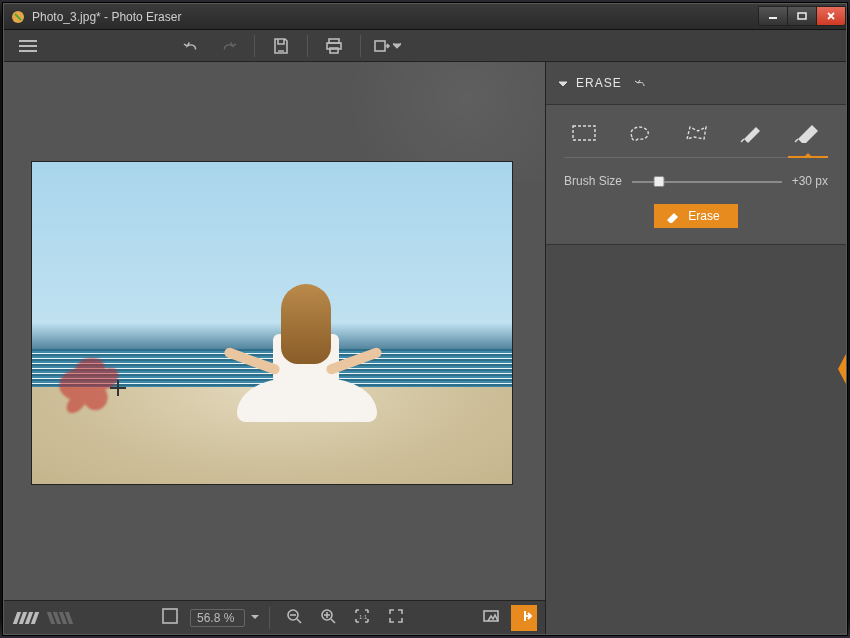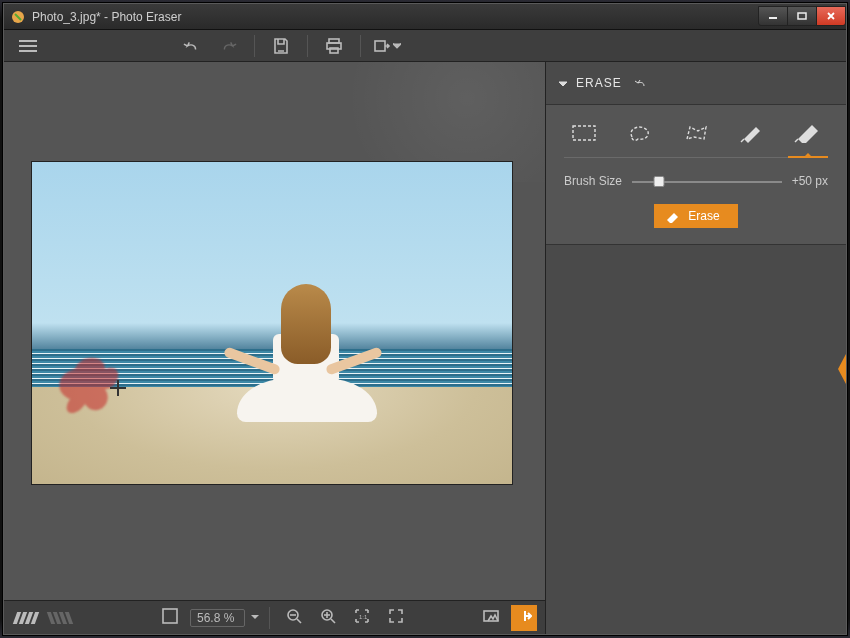--- a/index.html
+++ b/index.html
@@ -359,21 +359,21 @@
                 </svg>
               </div>
           </div>
 
           <div class="slider-row">
             <span>Brush Size</span>
             <div class="slider">
               <div class="track"></div>
               <div class="thumb" style="left:18%"></div>
             </div>
-            <span>+50 px</span>
+            <span>+30 px</span>
           </div>
 
           <div class="erase-cta">
             <button class="erase-btn">
               <span class="tiny-icon">
                   <svg viewBox="0 0 16 14">
                     <path d="M3 11 L10 4 L14 8 L7 15z"></path>
                   </svg>
                 </span>
               <span>Erase</span>

